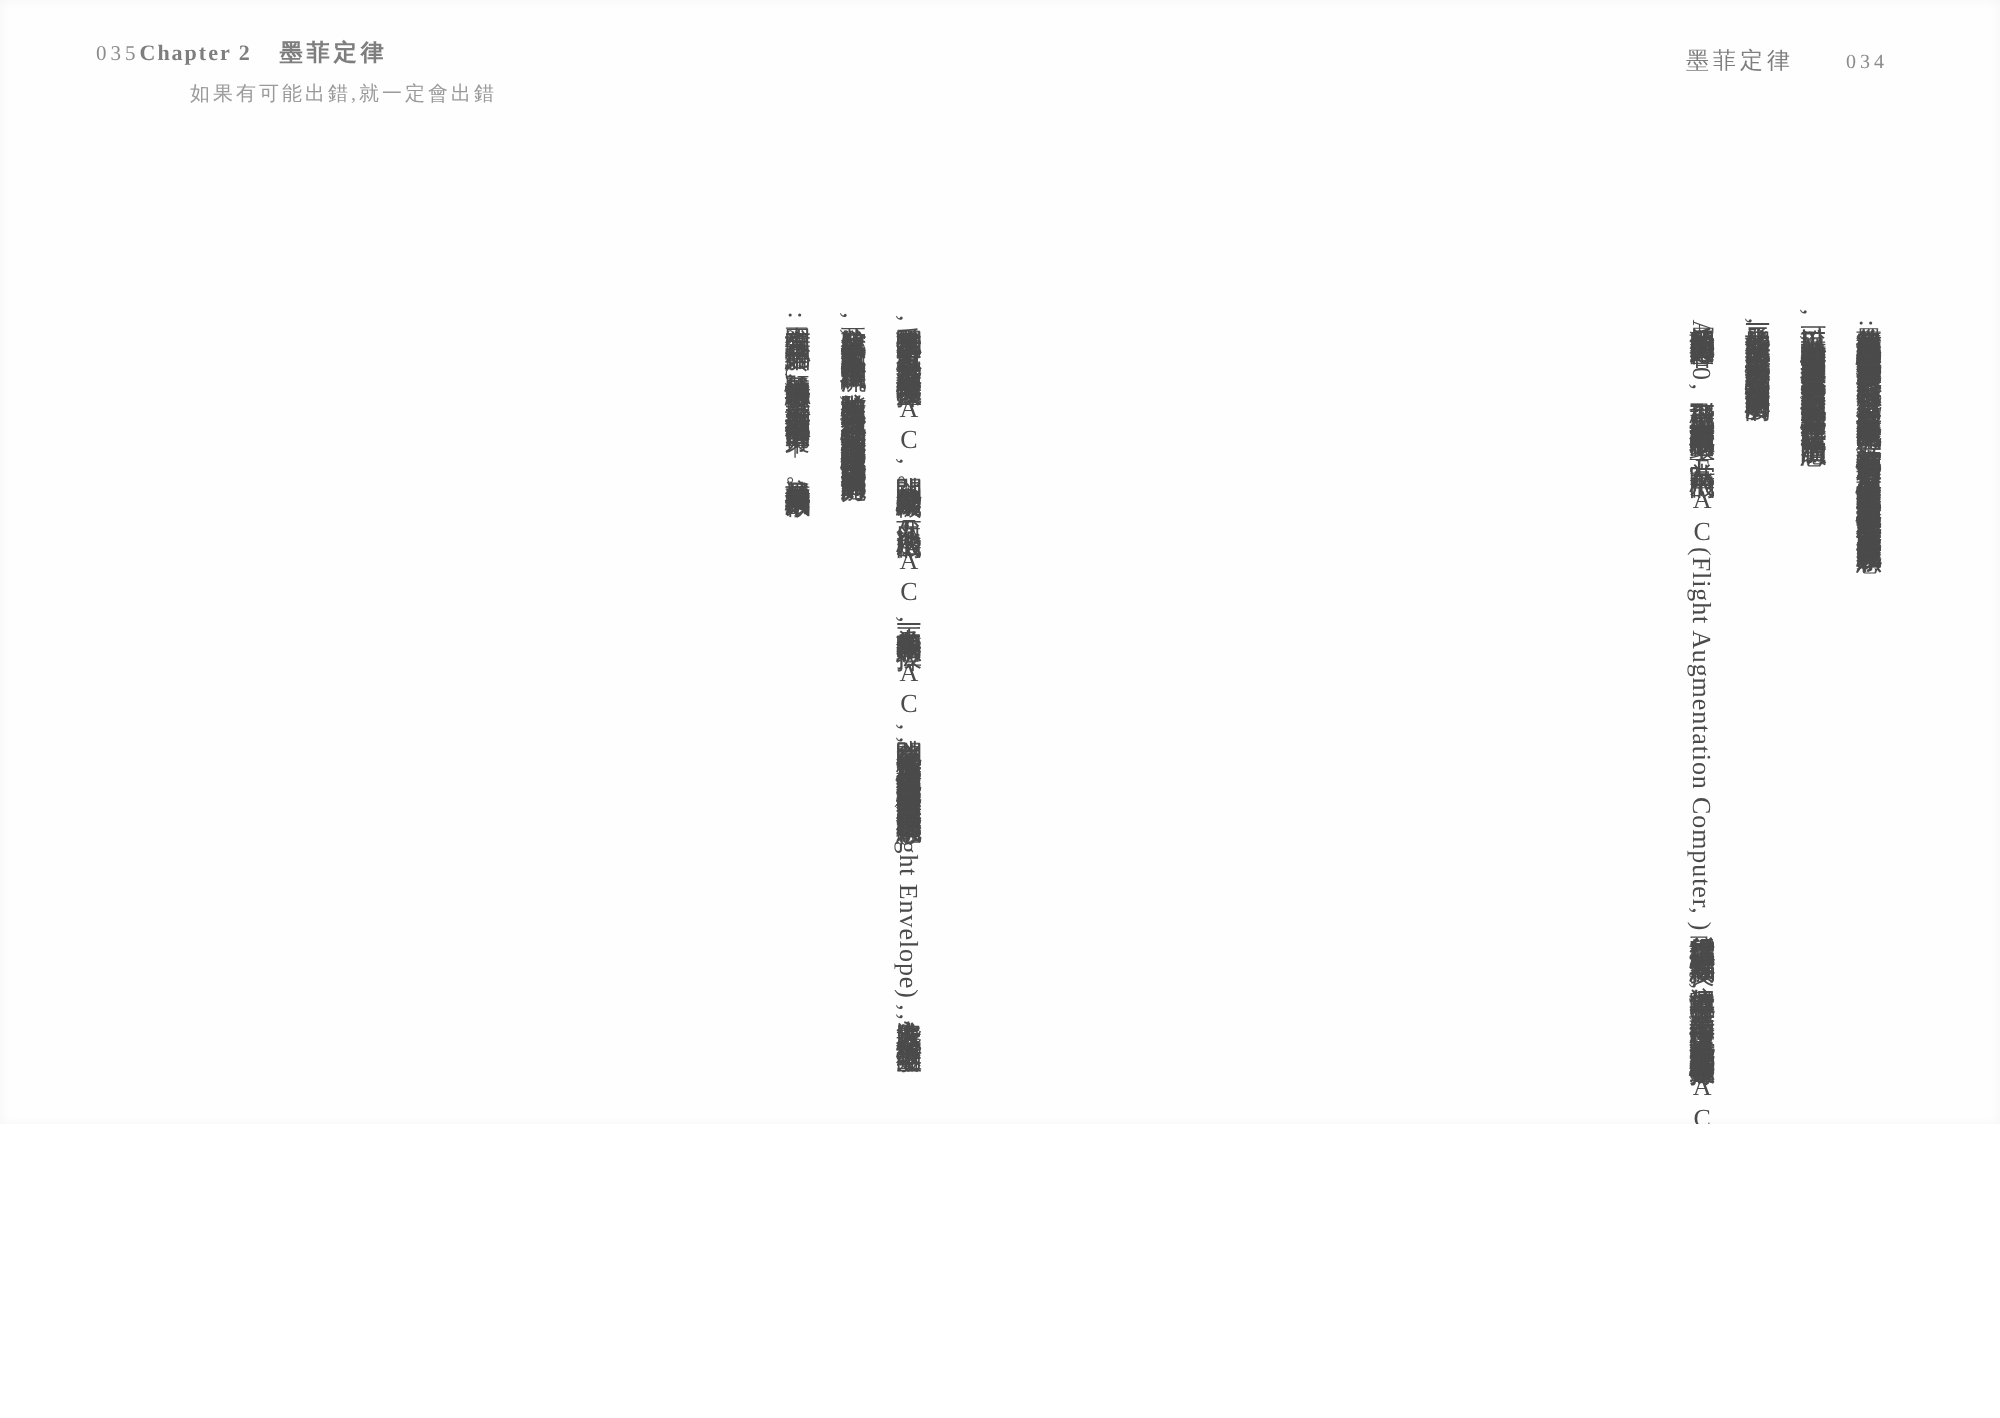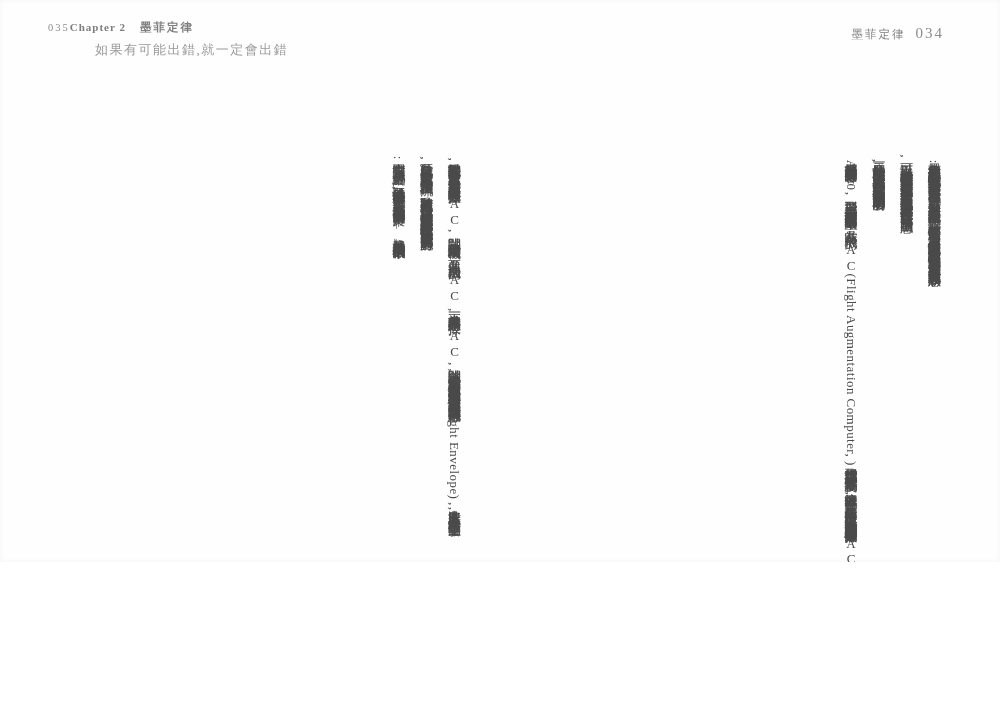--- a/index.html
+++ b/index.html
@@ -44,41 +44,41 @@
   .hl-title {
     margin-left: 14px;
     font-weight: bold;
     font-size: 11.5px;
     letter-spacing: 2px;
     color: #7e7e7e;
   }
   .hl-subtitle {
     margin-top: 9px;
     margin-left: 47px;
-    font-size: 13px;
+    font-size: 10px;
     letter-spacing: 1.5px;
     color: #9a9a9a;
   }
   .header-right {
     position: absolute;
     top: 26px;
     right: 56px;
     display: flex;
     align-items: baseline;
     color: #8c8c8c;
     line-height: 1;
   }
   .hr-title {
     font-size: 11.5px;
     letter-spacing: 2px;
     color: #7e7e7e;
   }
   .hr-pagenum {
-    margin-left: 10px;
-    font-size: 15px;
+    margin-left: 26px;
+    font-size: 10px;
     letter-spacing: 2px;
   }
 
   
   .vbody {
     position: absolute;
     top: 126px;
     height: 528px;
     writing-mode: vertical-rl;
     text-orientation: mixed;

